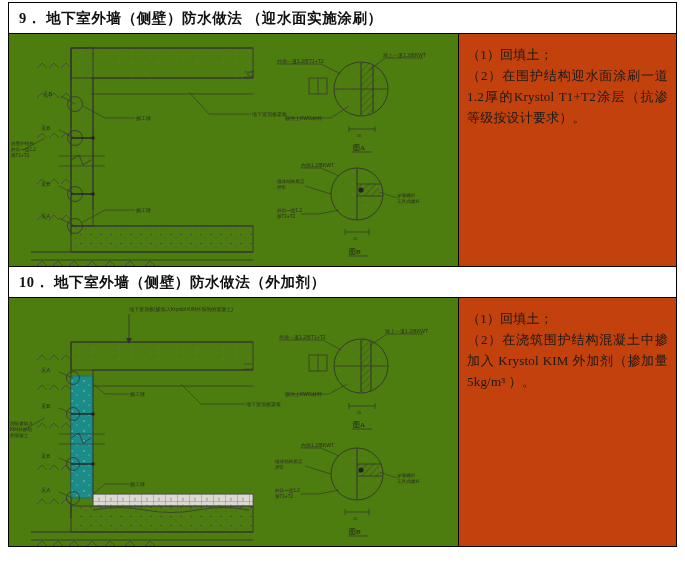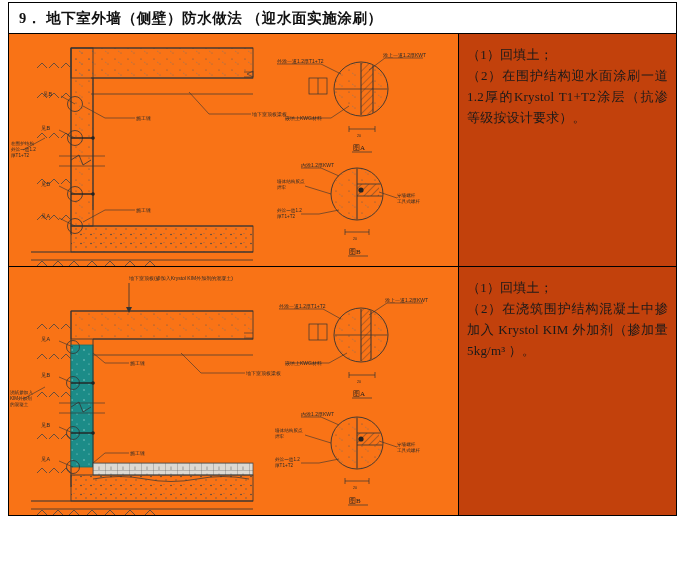--- a/index.html
+++ b/index.html
@@ -47,21 +47,21 @@
     font-weight: bold;
     font-size: 14.5px;
     letter-spacing: 0.6px;
     white-space: nowrap;
   }
 
   .body-cell-left {
     width: 450px;
     height: 232px;
     position: relative;
-    background: #f97316;
+    background: #4d7c0f;
   }
   .body-cell-right {
     position: relative;
     background: #c2410c;
   }
 
   .notes {
     padding: 10px 8px 6px 8px;
     font-family: "Liberation Serif", "DejaVu Serif", serif;
     font-size: 13px;
@@ -268,20 +268,25 @@
         </td>
 
         <td class="body-cell-right">
           <div class="notes">
             <p>（1）回填土；</p>
             <p>（2）在围护结构迎水面涂刷一道1.2厚的Krystol T1+T2涂层（抗渗等级按设计要求）。</p>
           </div>
         </td>
       </tr>
 
+      <tr>
+        <td class="title-cell" colspan="2">
+          <span class="title-text">10． 地下室外墙（侧壁）防水做法（外加剂）</span>
+        </td>
+      </tr>
 
       <tr>
         <td class="body-cell-left" style="height:248px">
           <div class="draw-wrap">
             <svg width="450" height="248" viewBox="0 0 450 248" xmlns="http://www.w3.org/2000/svg">
               <defs>
                 <pattern id="dots10" width="13" height="11" patternUnits="userSpaceOnUse">
                   <circle cx="2" cy="3" r="0.6" fill="#555"></circle>
                   <circle cx="8" cy="8" r="0.5" fill="#666"></circle>
                   <path d="M5 6 l1.6 0.9" stroke="#777" stroke-width="0.5"></path>

